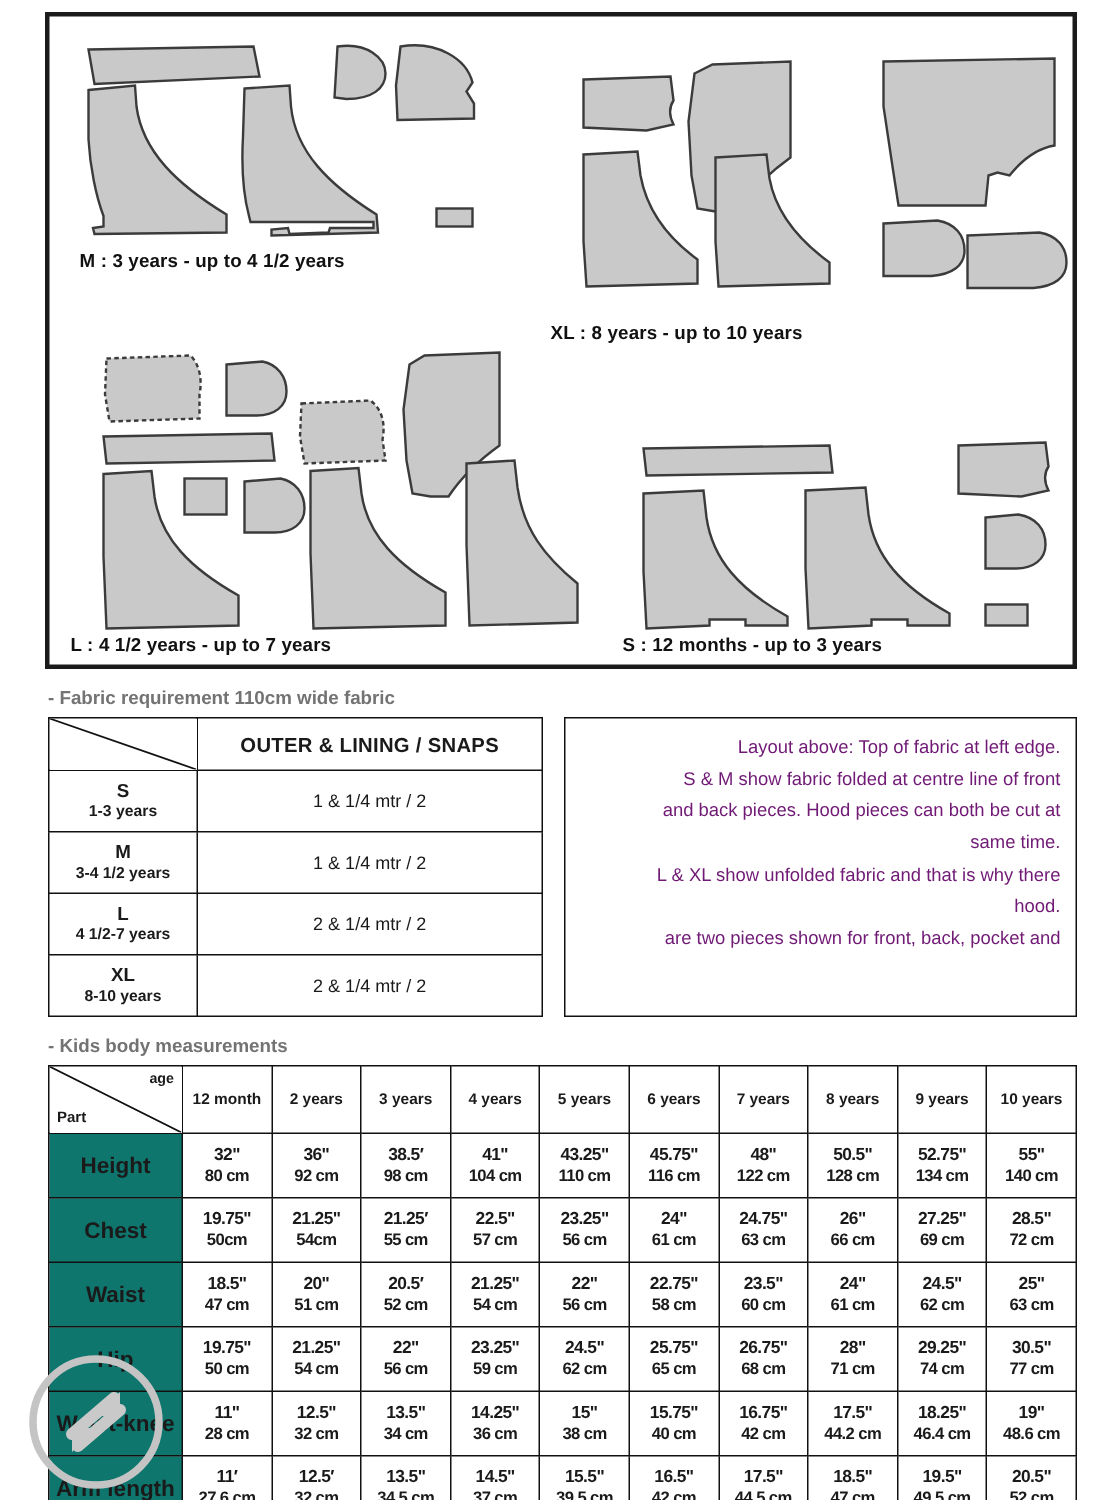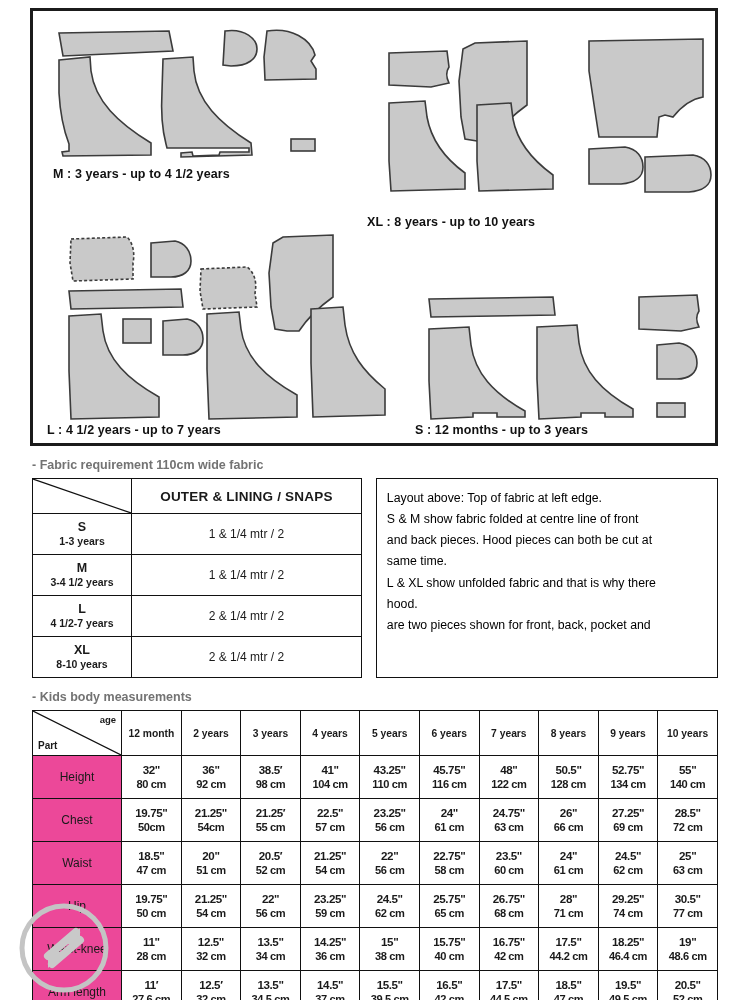--- a/index.html
+++ b/index.html
@@ -131,21 +131,22 @@
     width: 352px;
     min-height: 200px;
     border: 1.4px solid #111111;
     padding: 9px 10px 8px 10px;
     background: #ffffff;
   }
   .note-box p {
     margin: 0;
     font-size: 12.3px;
     line-height: 1.72;
-    color: #000000;
+    color: #701a75;
+    text-align: right;
   }
 
   
   .meas-wrap {
     margin-left: 4px;
     position: relative;
   }
   table.meas {
     border-collapse: collapse;
     width: 686px;
@@ -178,24 +179,24 @@
     left: 5px; bottom: 4px;
     font-size: 10px;
     font-weight: bold;
   }
   .age-head {
     font-size: 10.3px;
     font-weight: bold;
     height: 44px;
   }
   .part-cell {
-    font-size: 12px;
-    font-weight: normal;
+    font-size: 15px;
+    font-weight: bold;
     height: 42px;
-    background: #ec4899;
+    background: #0f766e;
   }
   .val-cell {
     height: 42px;
     line-height: 1.3;
     font-weight: bold;
     padding: 2px 1px;
   }
   .val-in {
     display: block;
     font-size: 11.6px;

